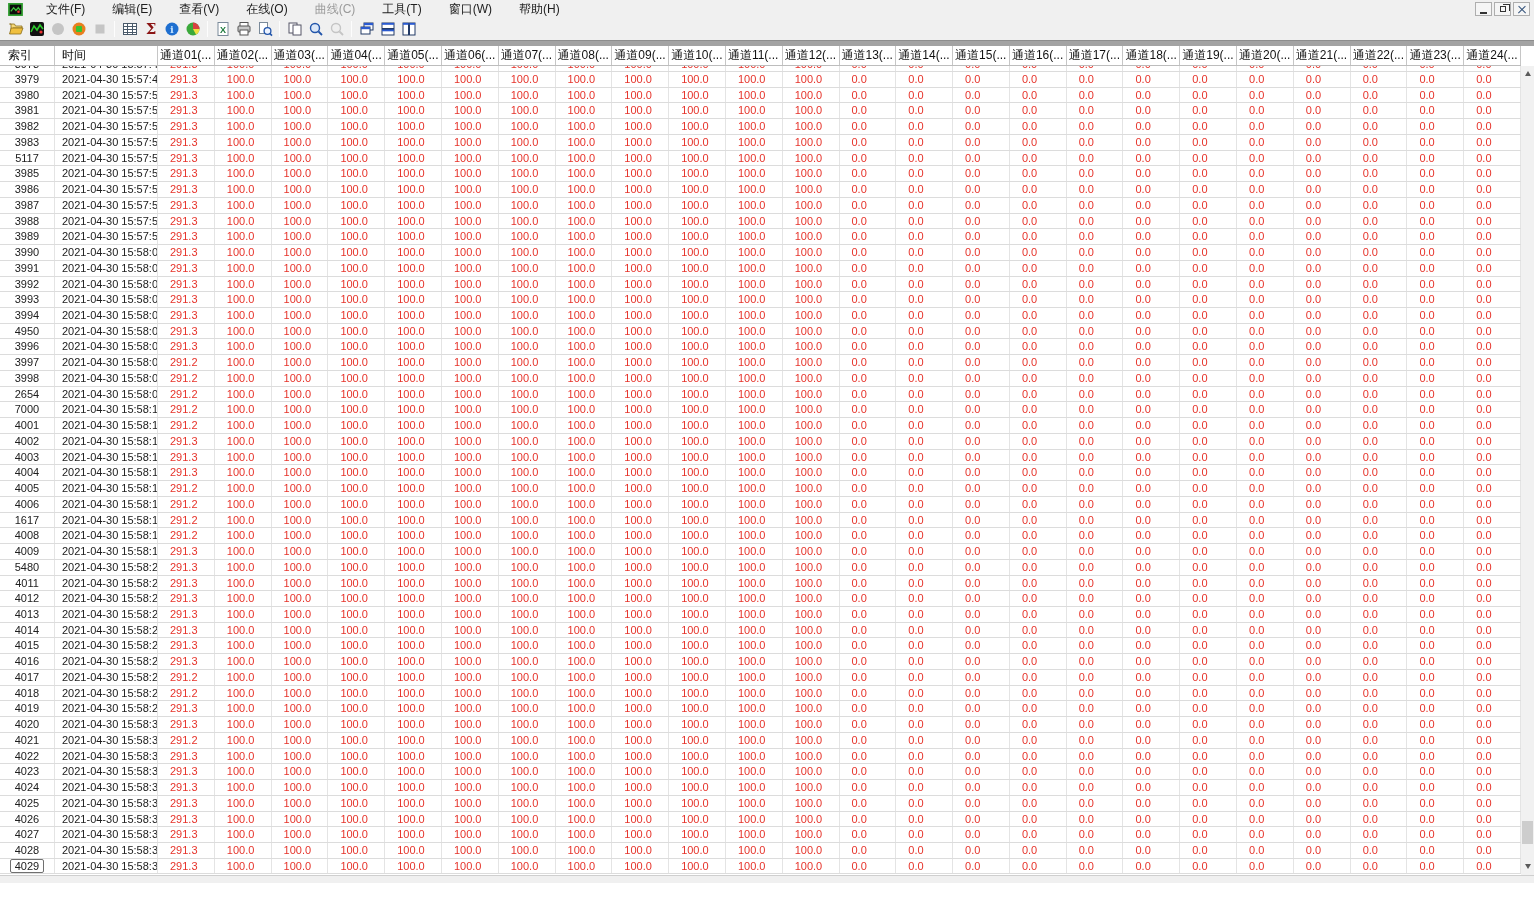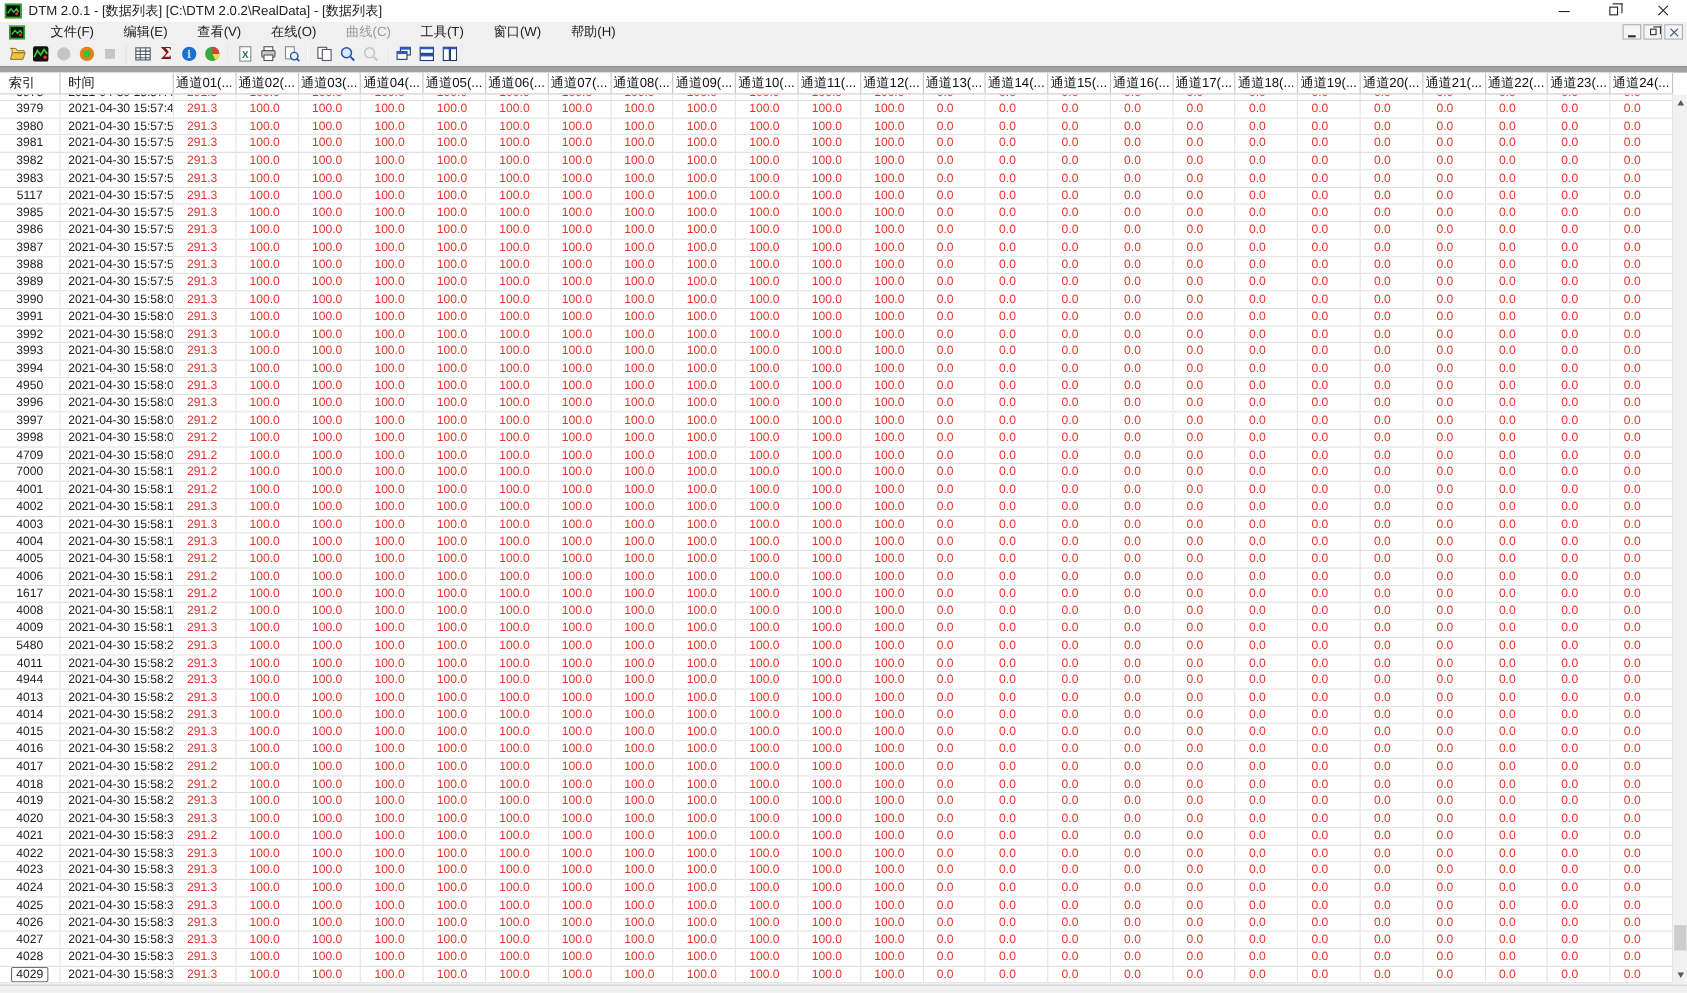--- a/index.html
+++ b/index.html
@@ -71,41 +71,20 @@
   .vs-thumb { position:absolute; left:1px; right:1px; bottom:31px; height:23px; background:#cdcdcd; }
 
   
   .bottomstrip { height:8px; background:#f0f0f0; border-top:1px solid #cfcfcf; }
 </style>
 </head>
 <body>
 
 <div>
 
-  <div class="titlebar">
-    <span class="app-icon">
-      <svg viewBox="0 0 16 16">
-          <rect x="1" y="2" width="14" height="12" fill="#0c0c0c" stroke="#2f9e2f" stroke-width="1.8"></rect>
-          <path d="M3 10l3-4 2.5 3L11 6l2 3" stroke="#3ec43e" fill="none" stroke-width="1.3"></path>
-          <circle cx="11.2" cy="10.4" r="1.4" fill="#e03030"></circle>
-        </svg>
-    </span>
-    <span class="title-text">DTM 2.0.1 - [数据列表] [C:\DTM 2.0.2\RealData] - [数据列表]</span>
-    <div class="win-controls">
-      <div class="win-btn">
-          <span class="glyph-min"></span>
-        </div>
-      <div class="win-btn">
-          <span class="glyph-restore"></span>
-        </div>
-      <div class="win-btn">
-          <span class="glyph-close"></span>
-        </div>
-    </div>
-  </div>
 
   <div class="menubar">
     <span class="mdi-doc-icon">
       <svg viewBox="0 0 16 16">
           <rect x="1" y="2" width="14" height="12" fill="#0c0c0c" stroke="#2f9e2f" stroke-width="1.8"></rect>
           <path d="M3 10l3-4 2.5 3L11 6l2 3" stroke="#3ec43e" fill="none" stroke-width="1.3"></path>
           <circle cx="11.2" cy="10.4" r="1.4" fill="#e03030"></circle>
         </svg>
     </span>
     <div class="menu-items" id="menu-items">
@@ -867,21 +846,21 @@
             <div class="cell c-ch" style="color: rgb(230, 51, 42);">0.0</div>
             <div class="cell c-ch" style="color: rgb(230, 51, 42);">0.0</div>
             <div class="cell c-ch" style="color: rgb(230, 51, 42);">0.0</div>
             <div class="cell c-ch" style="color: rgb(230, 51, 42);">0.0</div>
             <div class="cell c-ch" style="color: rgb(230, 51, 42);">0.0</div>
             <div class="cell c-ch" style="color: rgb(230, 51, 42);">0.0</div>
             <div class="cell c-ch" style="color: rgb(230, 51, 42);">0.0</div>
             <div class="cell c-ch" style="color: rgb(230, 51, 42);">0.0</div>
           </div>
           <div class="grid-row">
-            <div class="cell c-index">4709</div>
+            <div class="cell c-index">2654</div>
             <div class="cell c-time">2021-04-30 15:58:09</div>
             <div class="cell c-ch" style="color: rgb(230, 51, 42);">291.2</div>
             <div class="cell c-ch" style="color: rgb(230, 51, 42);">100.0</div>
             <div class="cell c-ch" style="color: rgb(230, 51, 42);">100.0</div>
             <div class="cell c-ch" style="color: rgb(230, 51, 42);">100.0</div>
             <div class="cell c-ch" style="color: rgb(230, 51, 42);">100.0</div>
             <div class="cell c-ch" style="color: rgb(230, 51, 42);">100.0</div>
             <div class="cell c-ch" style="color: rgb(230, 51, 42);">100.0</div>
             <div class="cell c-ch" style="color: rgb(230, 51, 42);">100.0</div>
             <div class="cell c-ch" style="color: rgb(230, 51, 42);">100.0</div>
@@ -1231,21 +1210,21 @@
             <div class="cell c-ch" style="color: rgb(230, 51, 42);">0.0</div>
             <div class="cell c-ch" style="color: rgb(230, 51, 42);">0.0</div>
             <div class="cell c-ch" style="color: rgb(230, 51, 42);">0.0</div>
             <div class="cell c-ch" style="color: rgb(230, 51, 42);">0.0</div>
             <div class="cell c-ch" style="color: rgb(230, 51, 42);">0.0</div>
             <div class="cell c-ch" style="color: rgb(230, 51, 42);">0.0</div>
             <div class="cell c-ch" style="color: rgb(230, 51, 42);">0.0</div>
             <div class="cell c-ch" style="color: rgb(230, 51, 42);">0.0</div>
           </div>
           <div class="grid-row">
-            <div class="cell c-index">4944</div>
+            <div class="cell c-index">4012</div>
             <div class="cell c-time">2021-04-30 15:58:22</div>
             <div class="cell c-ch" style="color: rgb(230, 51, 42);">291.3</div>
             <div class="cell c-ch" style="color: rgb(230, 51, 42);">100.0</div>
             <div class="cell c-ch" style="color: rgb(230, 51, 42);">100.0</div>
             <div class="cell c-ch" style="color: rgb(230, 51, 42);">100.0</div>
             <div class="cell c-ch" style="color: rgb(230, 51, 42);">100.0</div>
             <div class="cell c-ch" style="color: rgb(230, 51, 42);">100.0</div>
             <div class="cell c-ch" style="color: rgb(230, 51, 42);">100.0</div>
             <div class="cell c-ch" style="color: rgb(230, 51, 42);">100.0</div>
             <div class="cell c-ch" style="color: rgb(230, 51, 42);">100.0</div>

